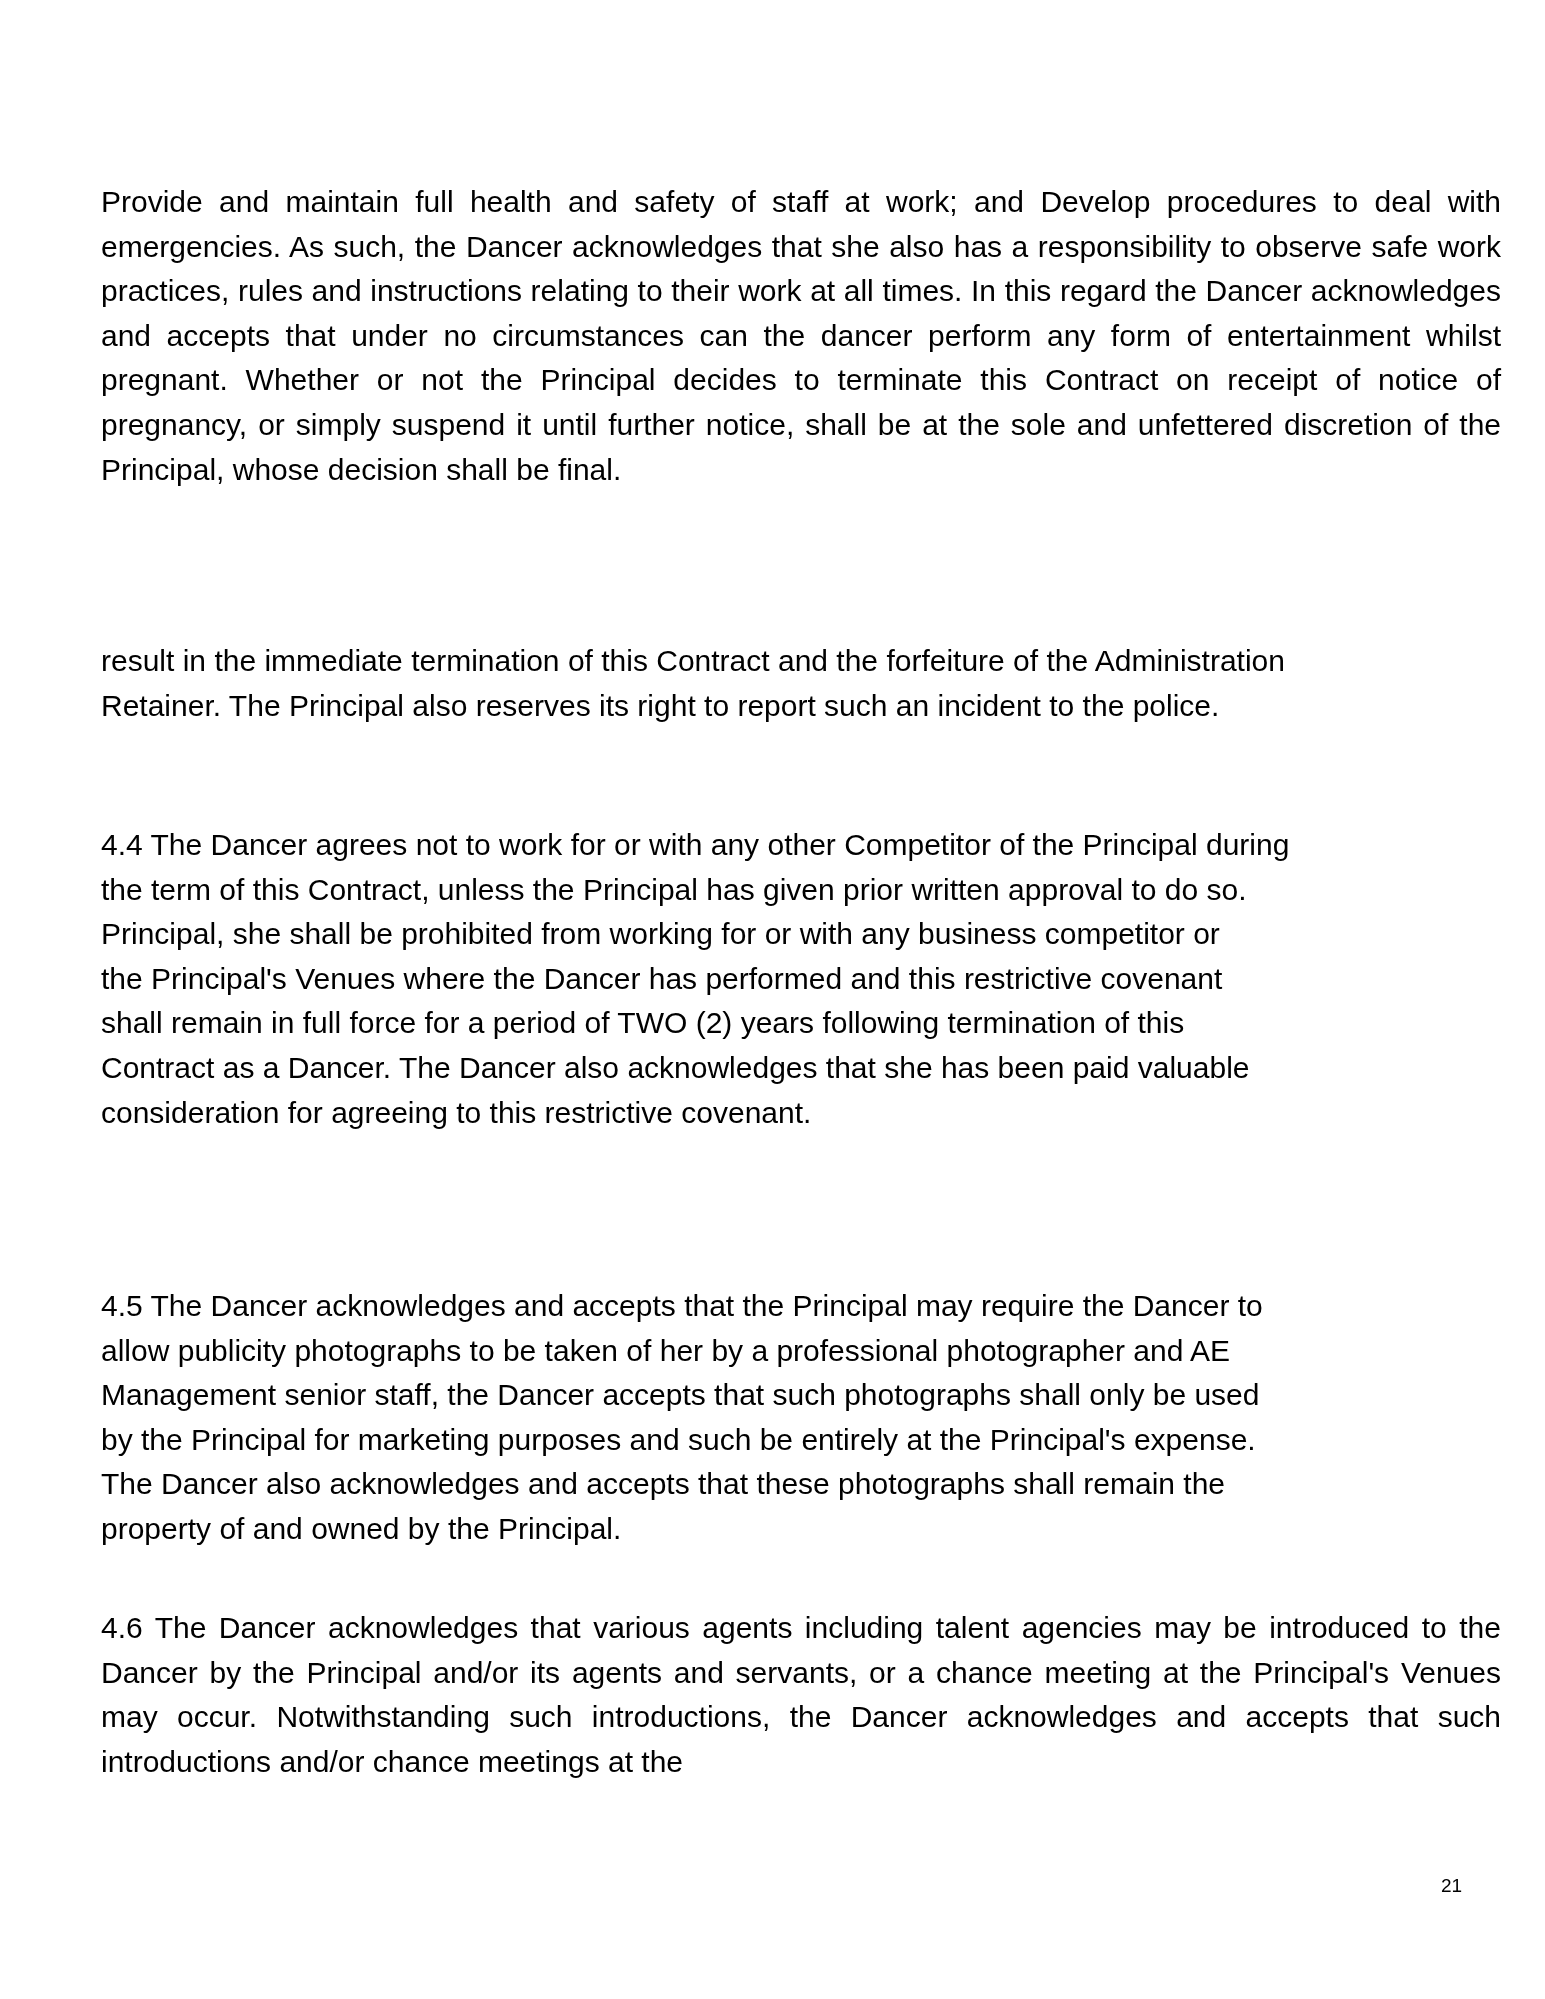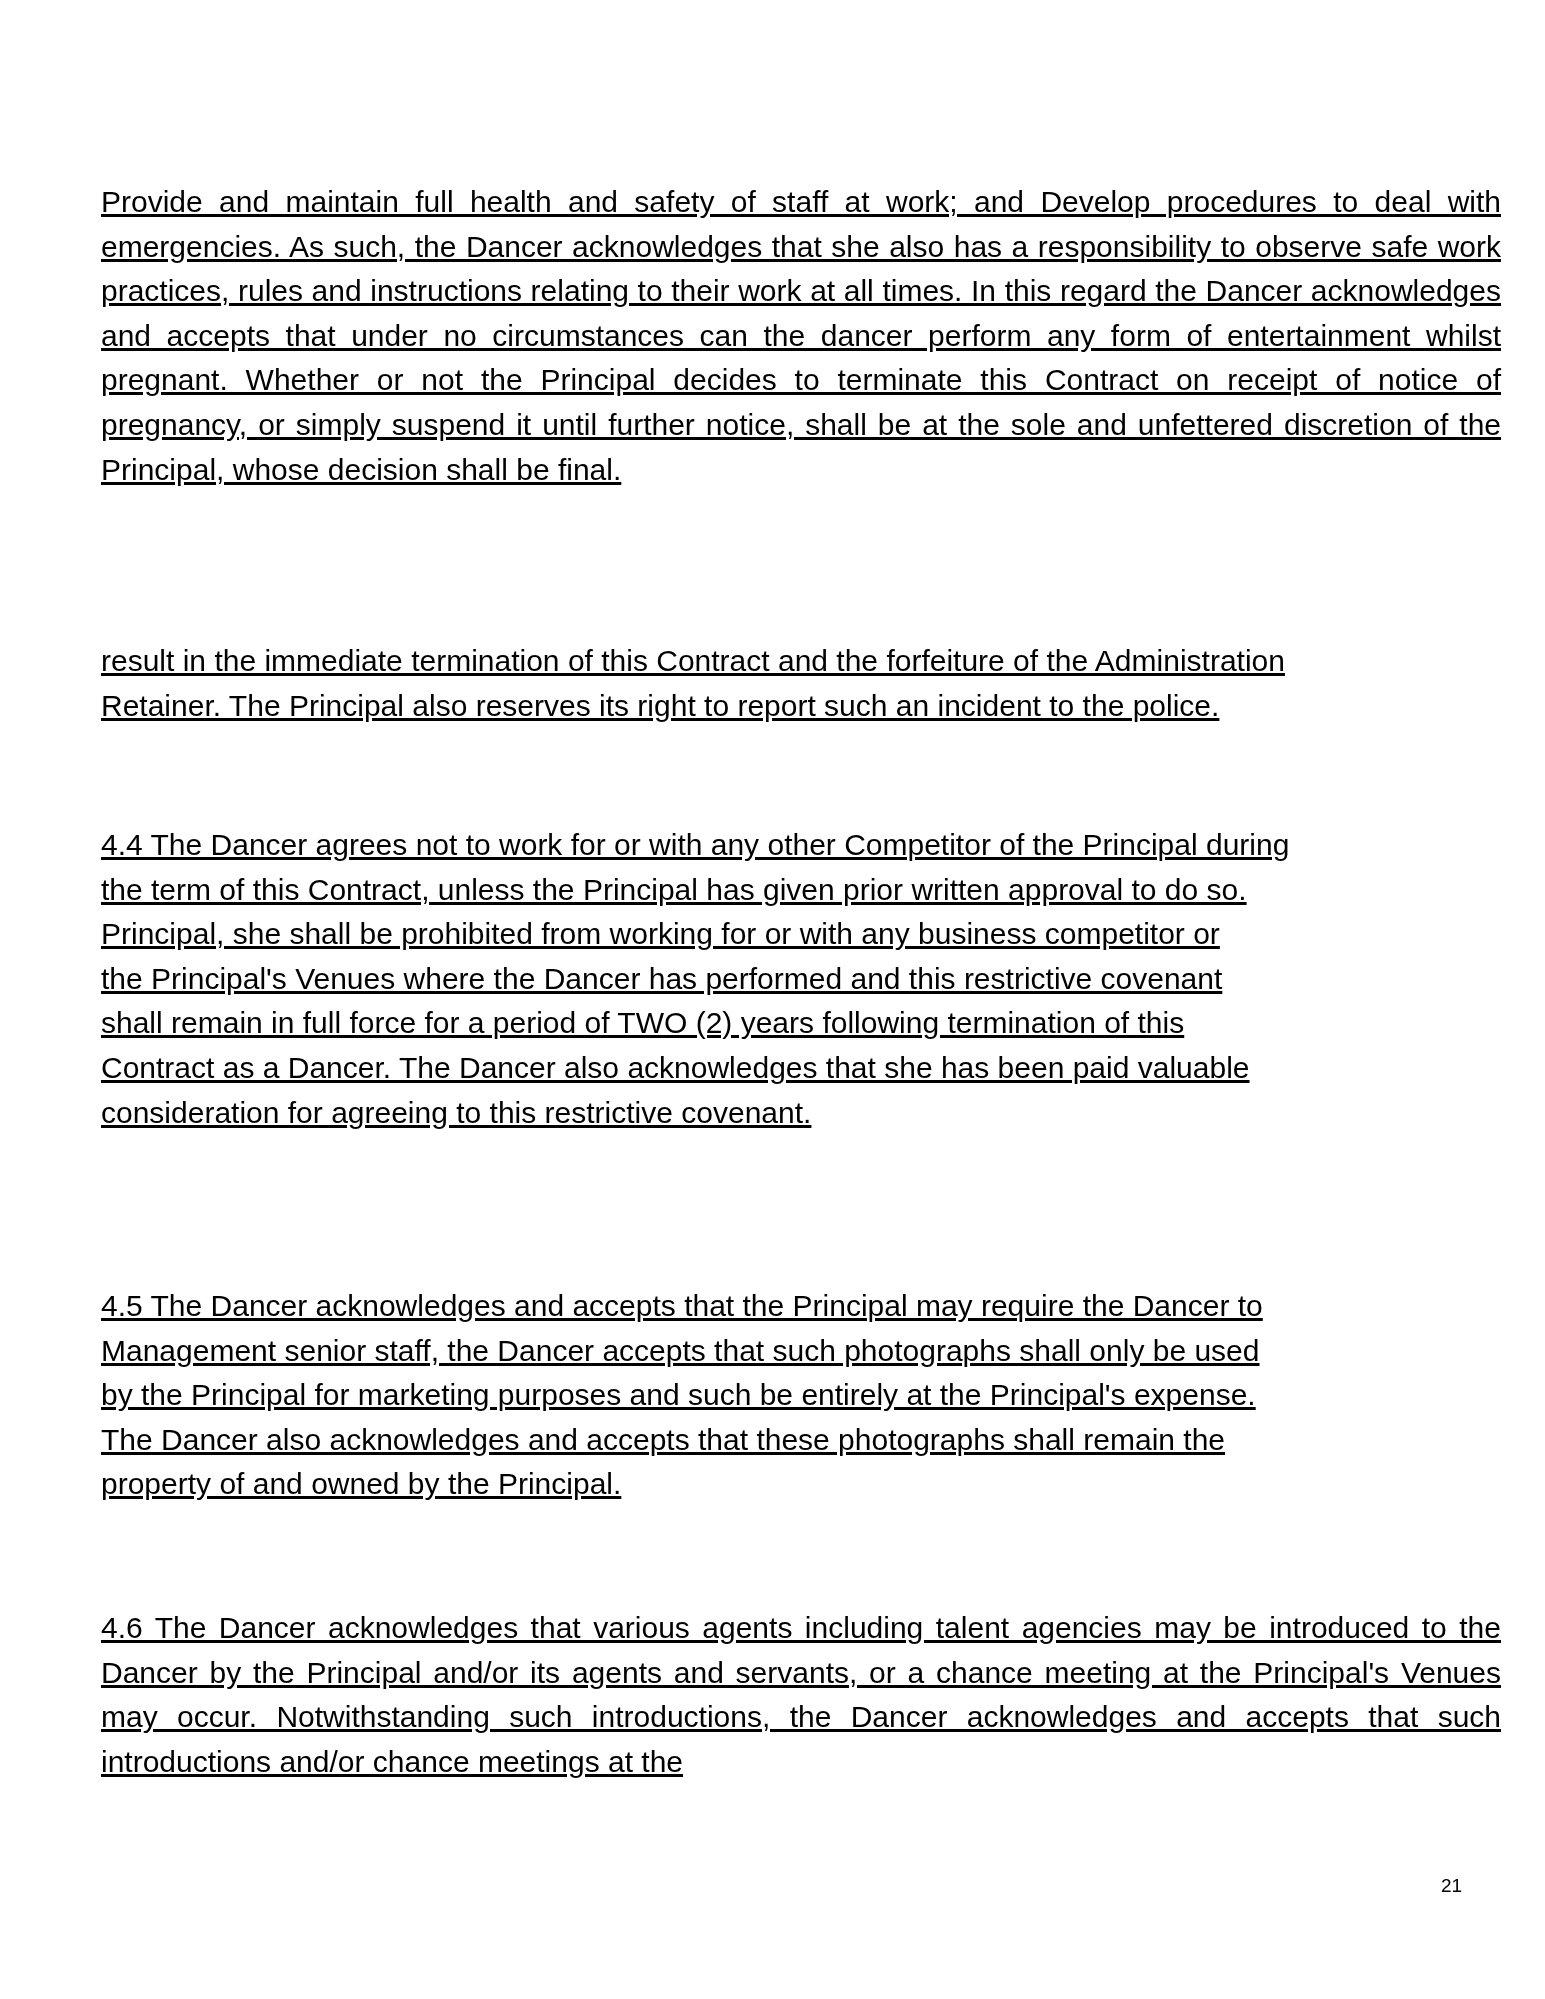--- a/index.html
+++ b/index.html
@@ -22,21 +22,20 @@
       height: 1999px;
       background: #ffffff;
     }
     .para {
       position: absolute;
       left: 101px;
       width: 1400px;
       font-size: 30px;
       line-height: 44.6px;
       margin: 0;
-      text-decoration: underline;
     }
     .justify {
       text-align: justify;
       text-align-last: left;
     }
     .left { text-align: left; }
     #p1 { top: 180px; }
     #p43 { top: 639px; }
     #p44 { top: 823px; }
     #p45 { top: 1284px; }
@@ -68,20 +67,21 @@
     <span class="line">the term of this Contract, unless the Principal has given prior written approval to do so.</span>
     <span class="line">Principal, she shall be prohibited from working for or with any business competitor or</span>
     <span class="line">the Principal's Venues where the Dancer has performed and this restrictive covenant</span>
     <span class="line">shall remain in full force for a period of TWO (2) years following termination of this</span>
     <span class="line">Contract as a Dancer. The Dancer also acknowledges that she has been paid valuable</span>
     <span class="line">consideration for agreeing to this restrictive covenant.</span>
   </p>
 
   <p id="p45" class="para left">
     <span class="line">4.5 The Dancer acknowledges and accepts that the Principal may require the Dancer to</span>
+    <span class="line">allow publicity photographs to be taken of her by a professional photographer and AE</span>
     <span class="line">Management senior staff, the Dancer accepts that such photographs shall only be used</span>
     <span class="line">by the Principal for marketing purposes and such be entirely at the Principal's expense.</span>
     <span class="line">The Dancer also acknowledges and accepts that these photographs shall remain the</span>
     <span class="line">property of and owned by the Principal.</span>
   </p>
 
   <p id="p46" class="para justify">4.6 The Dancer acknowledges that various agents including talent agencies may be introduced to the Dancer by the Principal and/or its agents and servants, or a chance meeting at the Principal's Venues may occur. Notwithstanding such introductions, the Dancer acknowledges and accepts that such introductions and/or chance meetings at the</p>
 
   <div class="page-number">21</div>
 

